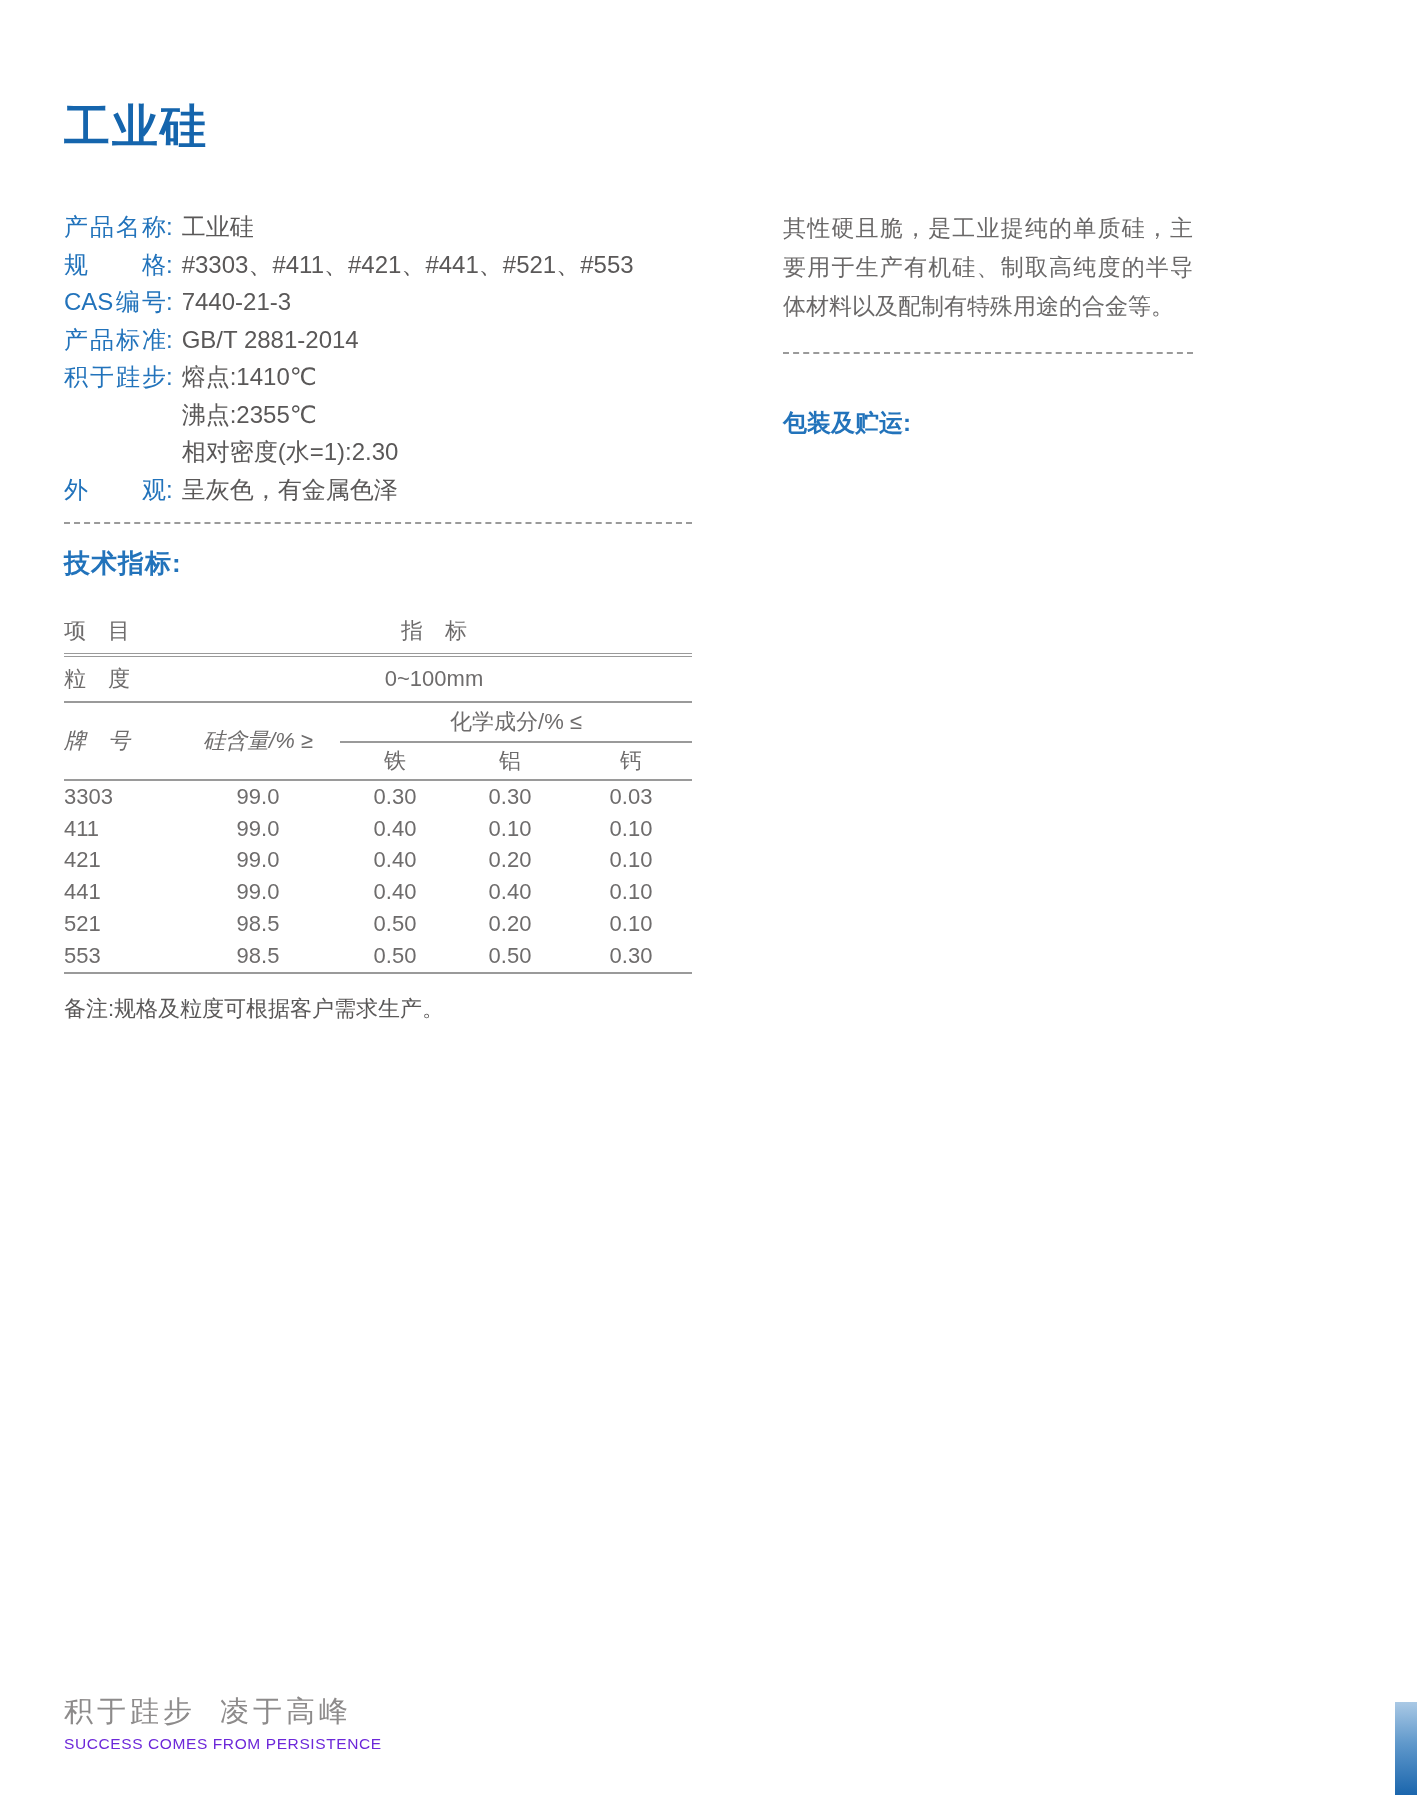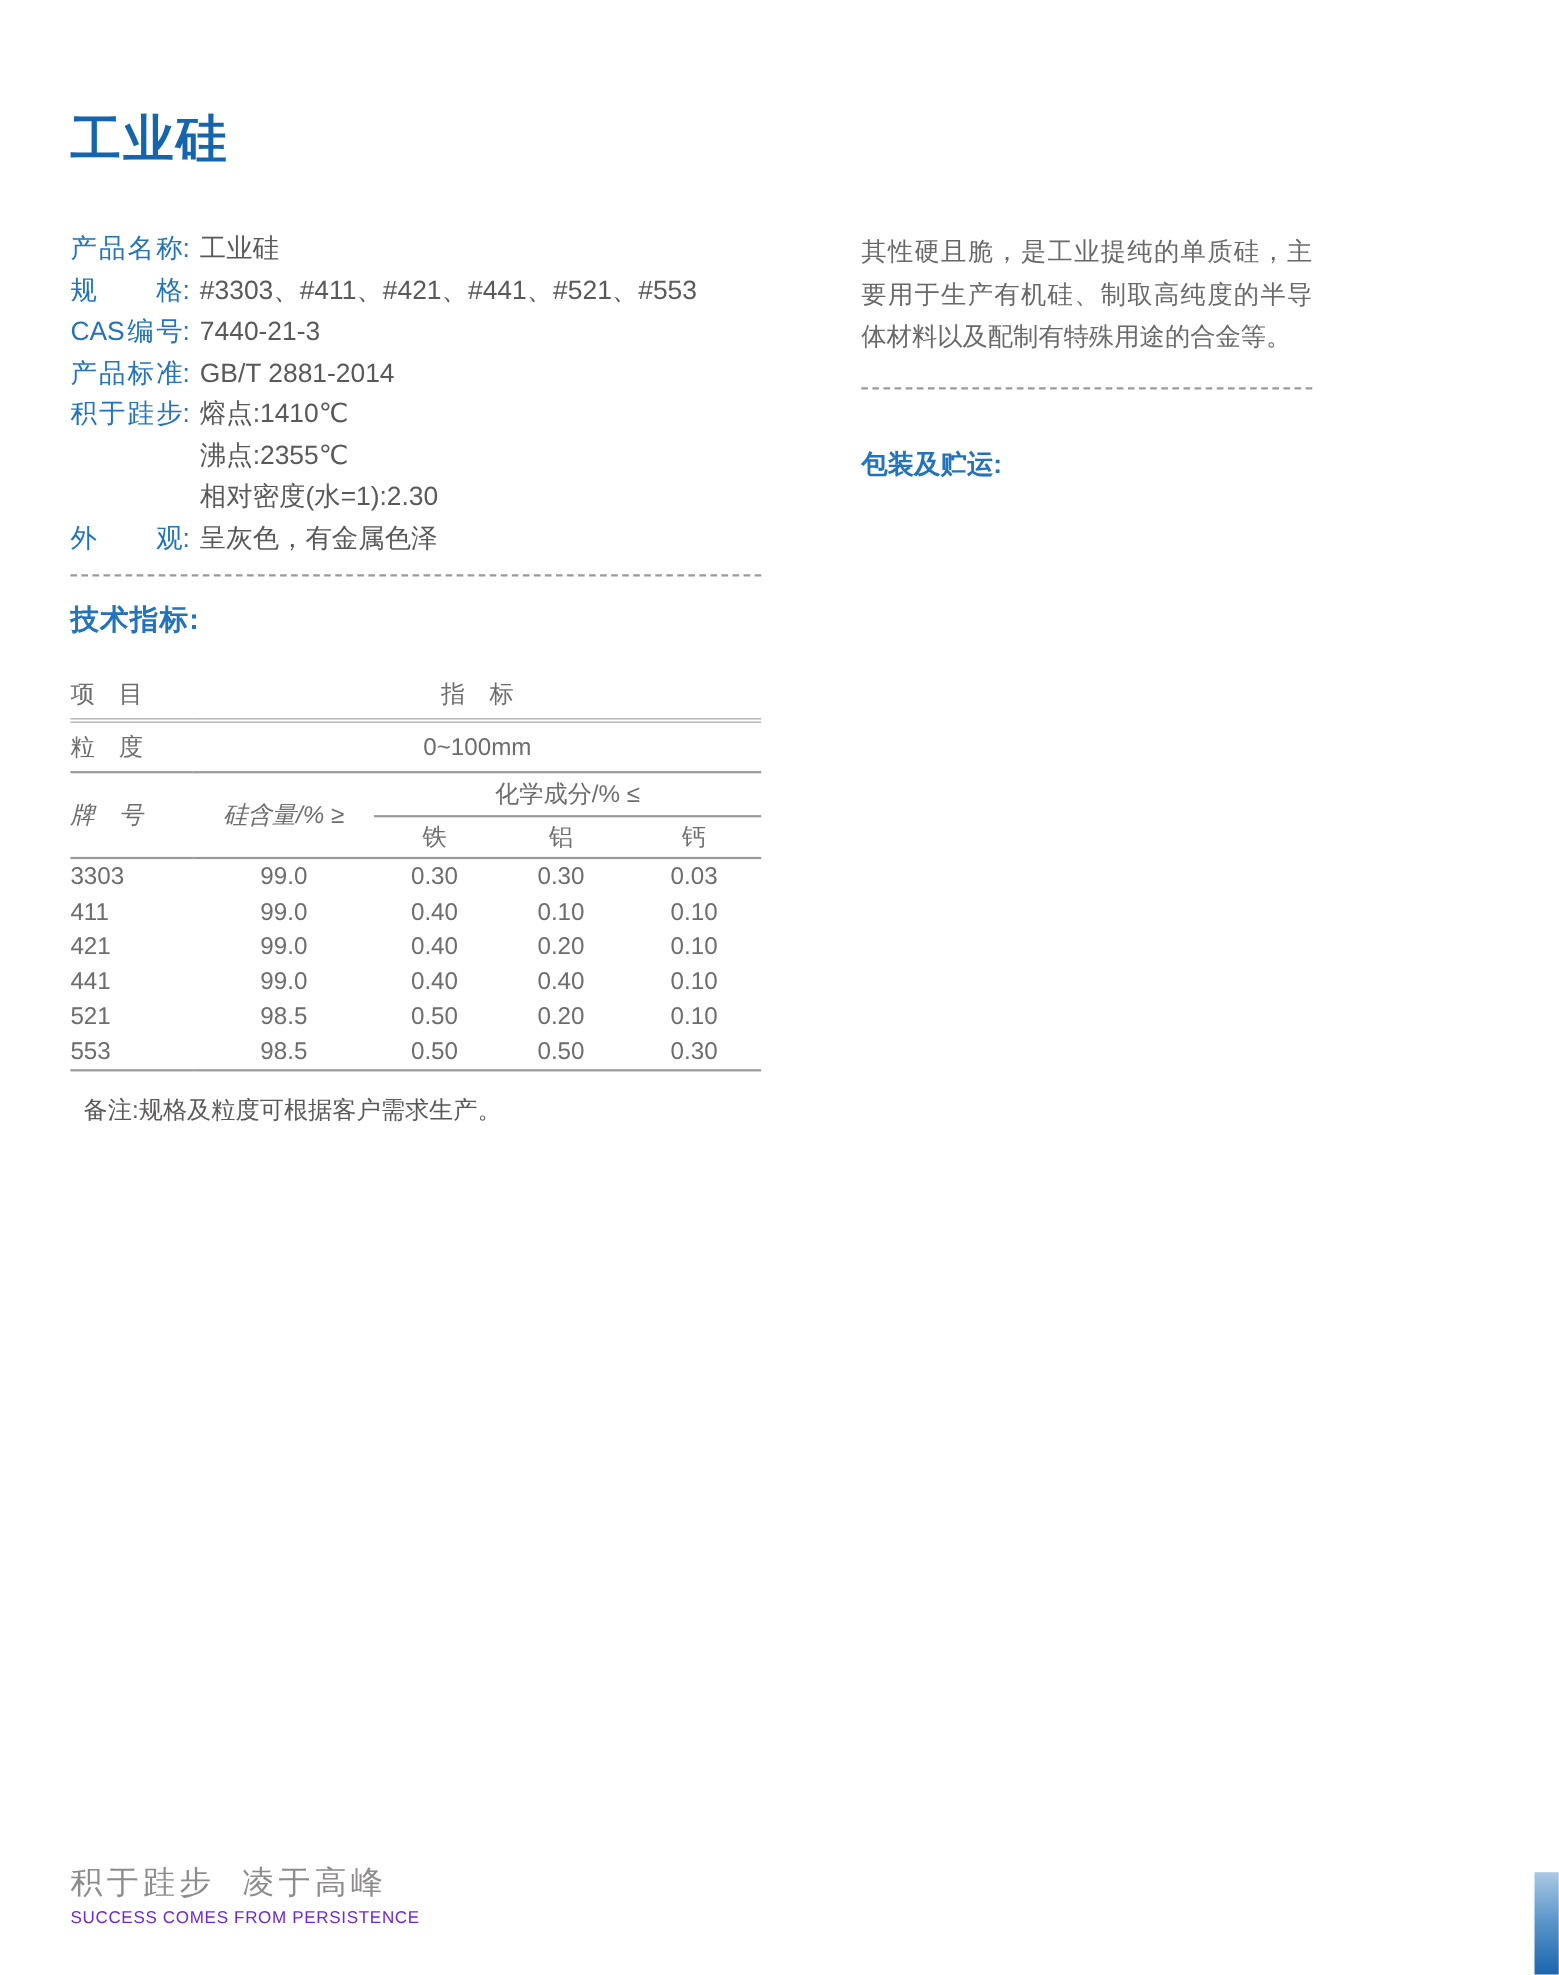--- a/index.html
+++ b/index.html
@@ -34,21 +34,21 @@
   table.tech-table td{padding:0;vertical-align:middle;white-space:pre;}
   td.c{text-align:center;}
   tr.r-head td{height:44px;border-bottom:4px double #9a9a9a;}
   tr.r-particle td{height:44px;border-bottom:2px solid #9a9a9a;}
   tr.r-sub1 td{height:38px;}
   tr.r-sub2 td{height:36px;}
   tr.r-sub1 td,tr.r-sub2 td{border-bottom:2px solid #9a9a9a;}
   tr.r-sub1 td[rowspan]{border-bottom:2px solid #9a9a9a;font-style:italic;}
   tr.r-data td{height:31.8px;}
   tr.r-data-last td{border-bottom:2px solid #9a9a9a;}
-  .note-line{margin-top:20px;font-size:22px;color:#5a5858;margin-left:12px;}
+  .note-line{margin-top:20px;font-size:22px;color:#5a5858;}
   
   .right-col{position:absolute;left:783px;top:205px;width:410px;}
   .sec-heading{font-size:24px;color:#2273bb;font-weight:600;line-height:34px;}
   .sec-body{
     font-size:23px;line-height:39px;color:#6a6868;text-align:justify;
     margin-top:4px;
   }
   .right-col .dash-divider{margin-top:26px;}
   .sec-heading.second{margin-top:52px;}
   

